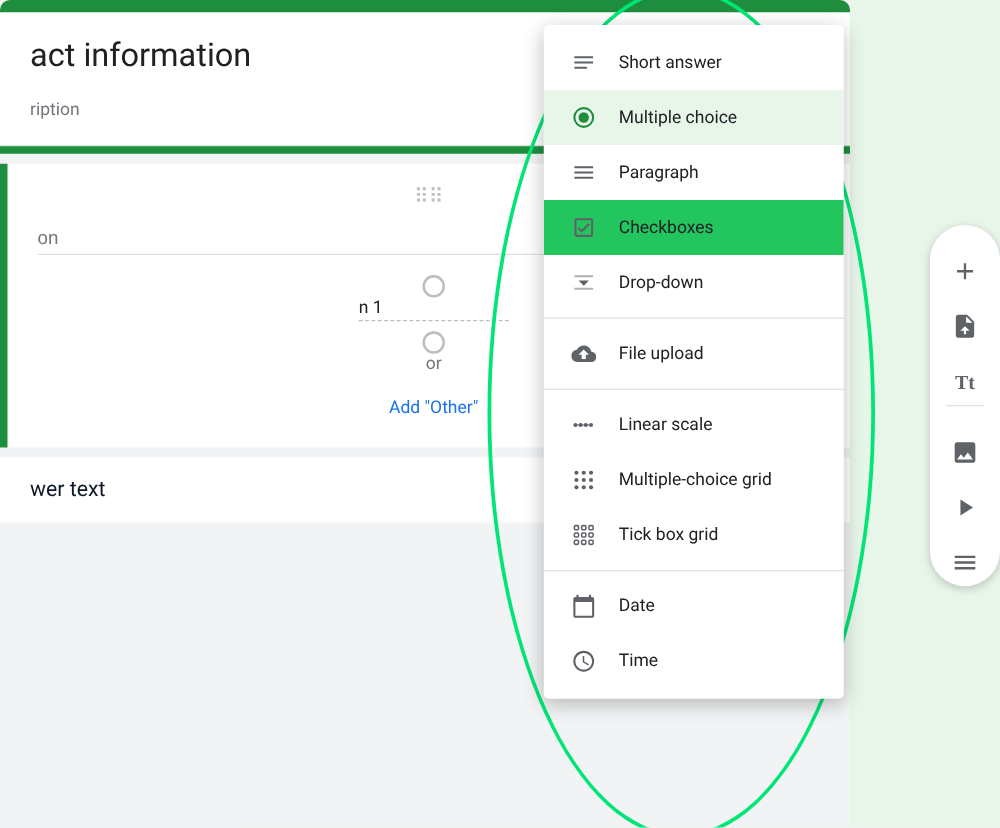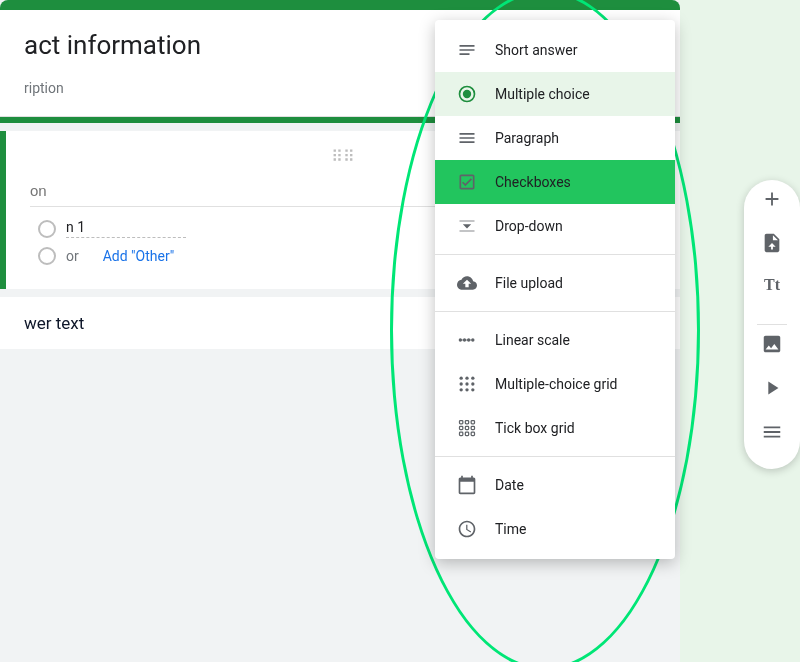--- a/index.html
+++ b/index.html
@@ -67,20 +67,21 @@
     .drag-handle {
       text-align: center;
       color: #bdbdbd;
       font-size: 16px;
       margin-bottom: 8px;
       cursor: grab;
     }
 
     .question-row {
       display: flex;
+      align-items: center;
       gap: 12px;
       margin-bottom: 12px;
     }
 
     .question-input {
       flex: 1;
       border: none;
       border-bottom: 1px solid #e0e0e0;
       font-size: 15px;
       color: #202124;
@@ -94,23 +95,23 @@
       cursor: pointer;
       font-size: 20px;
       border: none;
       background: none;
       padding: 4px;
     }
 
     .option-row {
       display: flex;
       align-items: center;
-      gap: 10px;
       margin: 8px 0;
       margin-left: 8px;
+      flex-direction: column;
     }
 
     .radio-circle {
       width: 18px;
       height: 18px;
       border-radius: 50%;
       border: 2px solid #bdbdbd;
       flex-shrink: 0;
     }
 
@@ -180,21 +181,21 @@
 
     .toolbar-btn {
       width: 40px;
       height: 40px;
       border: none;
       background: none;
       color: #5f6368;
       font-size: 20px;
       cursor: pointer;
       display: flex;
-      align-items: flex-start;
+      align-items: flex-end;
       justify-content: center;
       border-radius: 50%;
     }
 
     .toolbar-divider {
       width: 30px;
       height: 1px;
       background: #e0e0e0;
       margin: 4px 0;
     }

